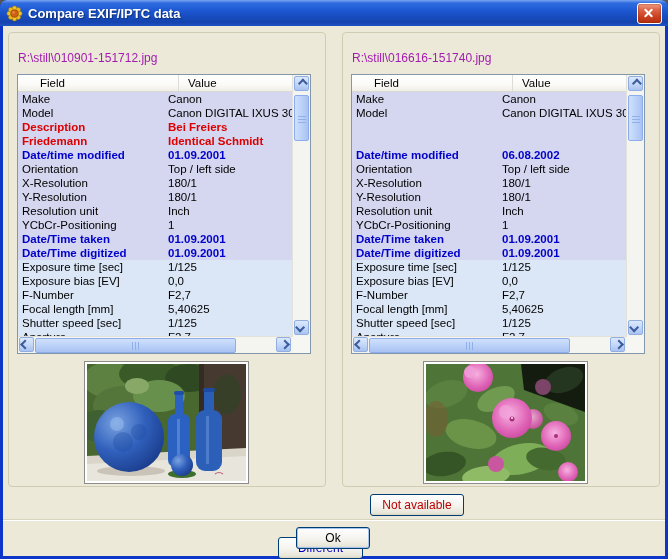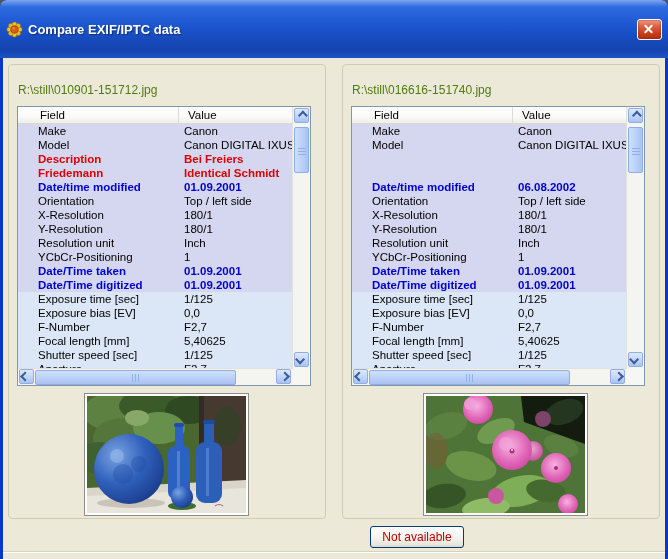--- a/index.html
+++ b/index.html
@@ -1,44 +1,44 @@
 <!DOCTYPE html>
 <html><head>
 <meta charset="utf-8">
 <style>
   html,body{margin:0;padding:0;background:#555;}
   .dialog{position:relative;width:668px;height:559px;box-sizing:border-box;
     background:#0d36c8;padding:0 3px 3px;border-radius:7px 7px 0 0;
     font-family:"Liberation Sans",sans-serif;overflow:hidden;}
-  .titlebar{height:26px;border-radius:6px 6px 0 0;margin:0 -3px;padding:16px 6px;
+  .titlebar{height:26px;border-radius:6px 6px 0 0;margin:0 -3px;padding:0 6px;
     background:linear-gradient(180deg,#7ba6f0 0%,#2e6be0 12%,#1b55cf 45%,#1443ae 85%,#1e52c4 100%);
     display:flex;align-items:center;gap:5px;}
   .title-text{color:#fff;font-size:13px;font-weight:bold;text-shadow:1px 1px 1px #10307a;flex:1;
     white-space:nowrap;overflow:hidden;}
   .close-btn{width:23px;height:19px;border-radius:3px;border:1px solid #fff;
     background:linear-gradient(180deg,#f0a088 0%,#dd6547 30%,#c93d1c 70%,#b03010 100%);
     position:relative;box-shadow:inset 0 0 2px #7e1d04;cursor:default;}
   .close-btn .x1,.close-btn .x2{position:absolute;left:5px;top:8px;width:11px;height:2px;background:#fff;border-radius:1px;}
   .close-btn .x1{transform:rotate(45deg);} .close-btn .x2{transform:rotate(-45deg);}
   .client{position:relative;width:662px;height:530px;background:#ece9d8;}
   .group{position:absolute;top:6px;width:318px;height:455px;border:1px solid #cfccb2;
     border-radius:4px;box-sizing:border-box;}
   .group.left{left:5px;} .group.right{left:339px;}
-  .filepath{position:absolute;left:9px;top:18px;font-size:12px;color:#4d7c0f;white-space:nowrap;}
+  .filepath{position:absolute;left:9px;top:18px;font-size:12px;color:#a21caf;white-space:nowrap;}
   .tablectl{position:absolute;left:8px;top:41px;width:294px;height:280px;background:#fff;
     border:1px solid #8296ac;box-sizing:border-box;}
   .thead{position:absolute;left:0;top:0;width:275px;height:17px;display:flex;
     background:linear-gradient(180deg,#ffffff 0%,#fbfaf7 60%,#efeee7 100%);
     border-bottom:1px solid #d9d8d3;box-sizing:border-box;font-size:11.5px;color:#000;}
   .hcell1{width:138px;padding-left:22px;border-right:1px solid #dddcd6;line-height:16px;}
   .hcell2{flex:1;padding-left:9px;line-height:16px;}
   .tbody{position:absolute;left:0;top:17px;width:275px;height:244px;overflow:hidden;background:#d5d6ef;}
   .trow{display:flex;height:14px;line-height:14px;font-size:11.5px;white-space:nowrap;}
   .zone-lavender{background:#d5d6ef;} .zone-blue{background:#dbe7f6;}
-  .fcell{width:138px;padding-left:20px;overflow:hidden;} .vcell{flex:1;padding-left:8px;overflow:hidden;}
+  .fcell{width:138px;padding-left:4px;overflow:hidden;} .vcell{flex:1;padding-left:8px;overflow:hidden;}
   .st-identical{color:#000;} 
   .st-different{color:#0000cc;font-weight:bold;}
   .st-not_available{color:#dd0000;font-weight:bold;}
   
   .vscroll{position:absolute;top:0;right:0;width:17px;height:261px;background:#f4f4f0;border-left:1px solid #e2e1da;}
   .hscroll{position:absolute;left:0;bottom:0;width:275px;height:17px;background:#f4f4f0;border-top:1px solid #e2e1da;box-sizing:border-box;}
   .corner{position:absolute;right:0;bottom:0;width:17px;height:17px;background:#f6f6f2;}
   .sbtn{position:absolute;width:15px;height:15px;border-radius:2px;border:1px solid #90aee2;
     background:linear-gradient(180deg,#dce9fc 0%,#c2d6f8 55%,#a9c2f0 100%);
     display:flex;align-items:center;justify-content:center;box-sizing:border-box;}

